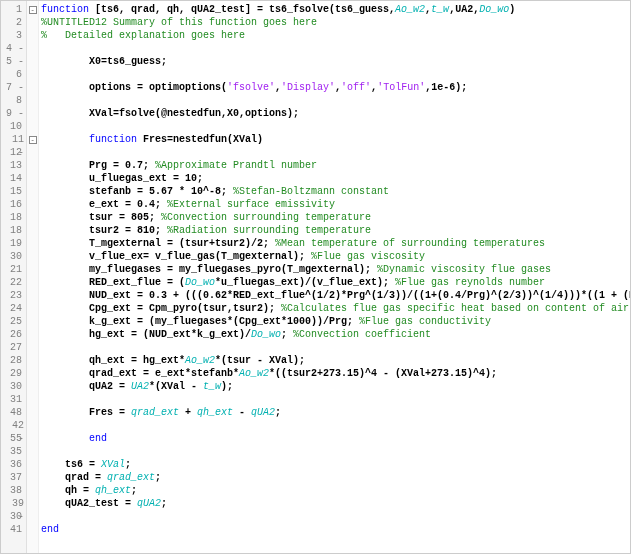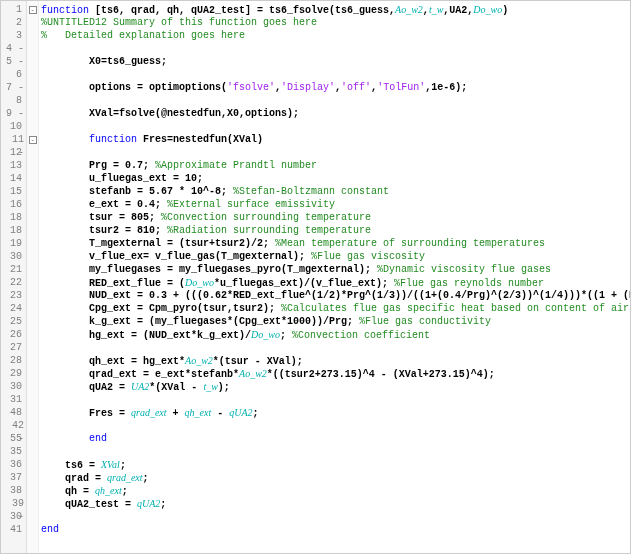--- a/index.html
+++ b/index.html
@@ -63,21 +63,21 @@
   }
   .code-line {
     height: 13px;
     line-height: 13px;
     padding-left: 2px;
   }
   .kw { color: #0000ff; }
   .com { color: #228B22; }
   .str { color: #A020F0; }
   .id { color: #000000; font-weight: bold; }
-  .hl { color: #00b0b0; font-style: italic; font-family: Liberation Serif, serif; }
+  .hl { color: #00b0b0; font-style: italic; }
 </style>
 </head>
 <body>
 
 <div class="editor">
   <div class="gutter" id="gutter">
       <div class="gutter-line">1</div>
       <div class="gutter-line">2</div>
       <div class="gutter-line">3</div>
       <div class="gutter-line" style="padding-right: 2px;">4 -</div>

